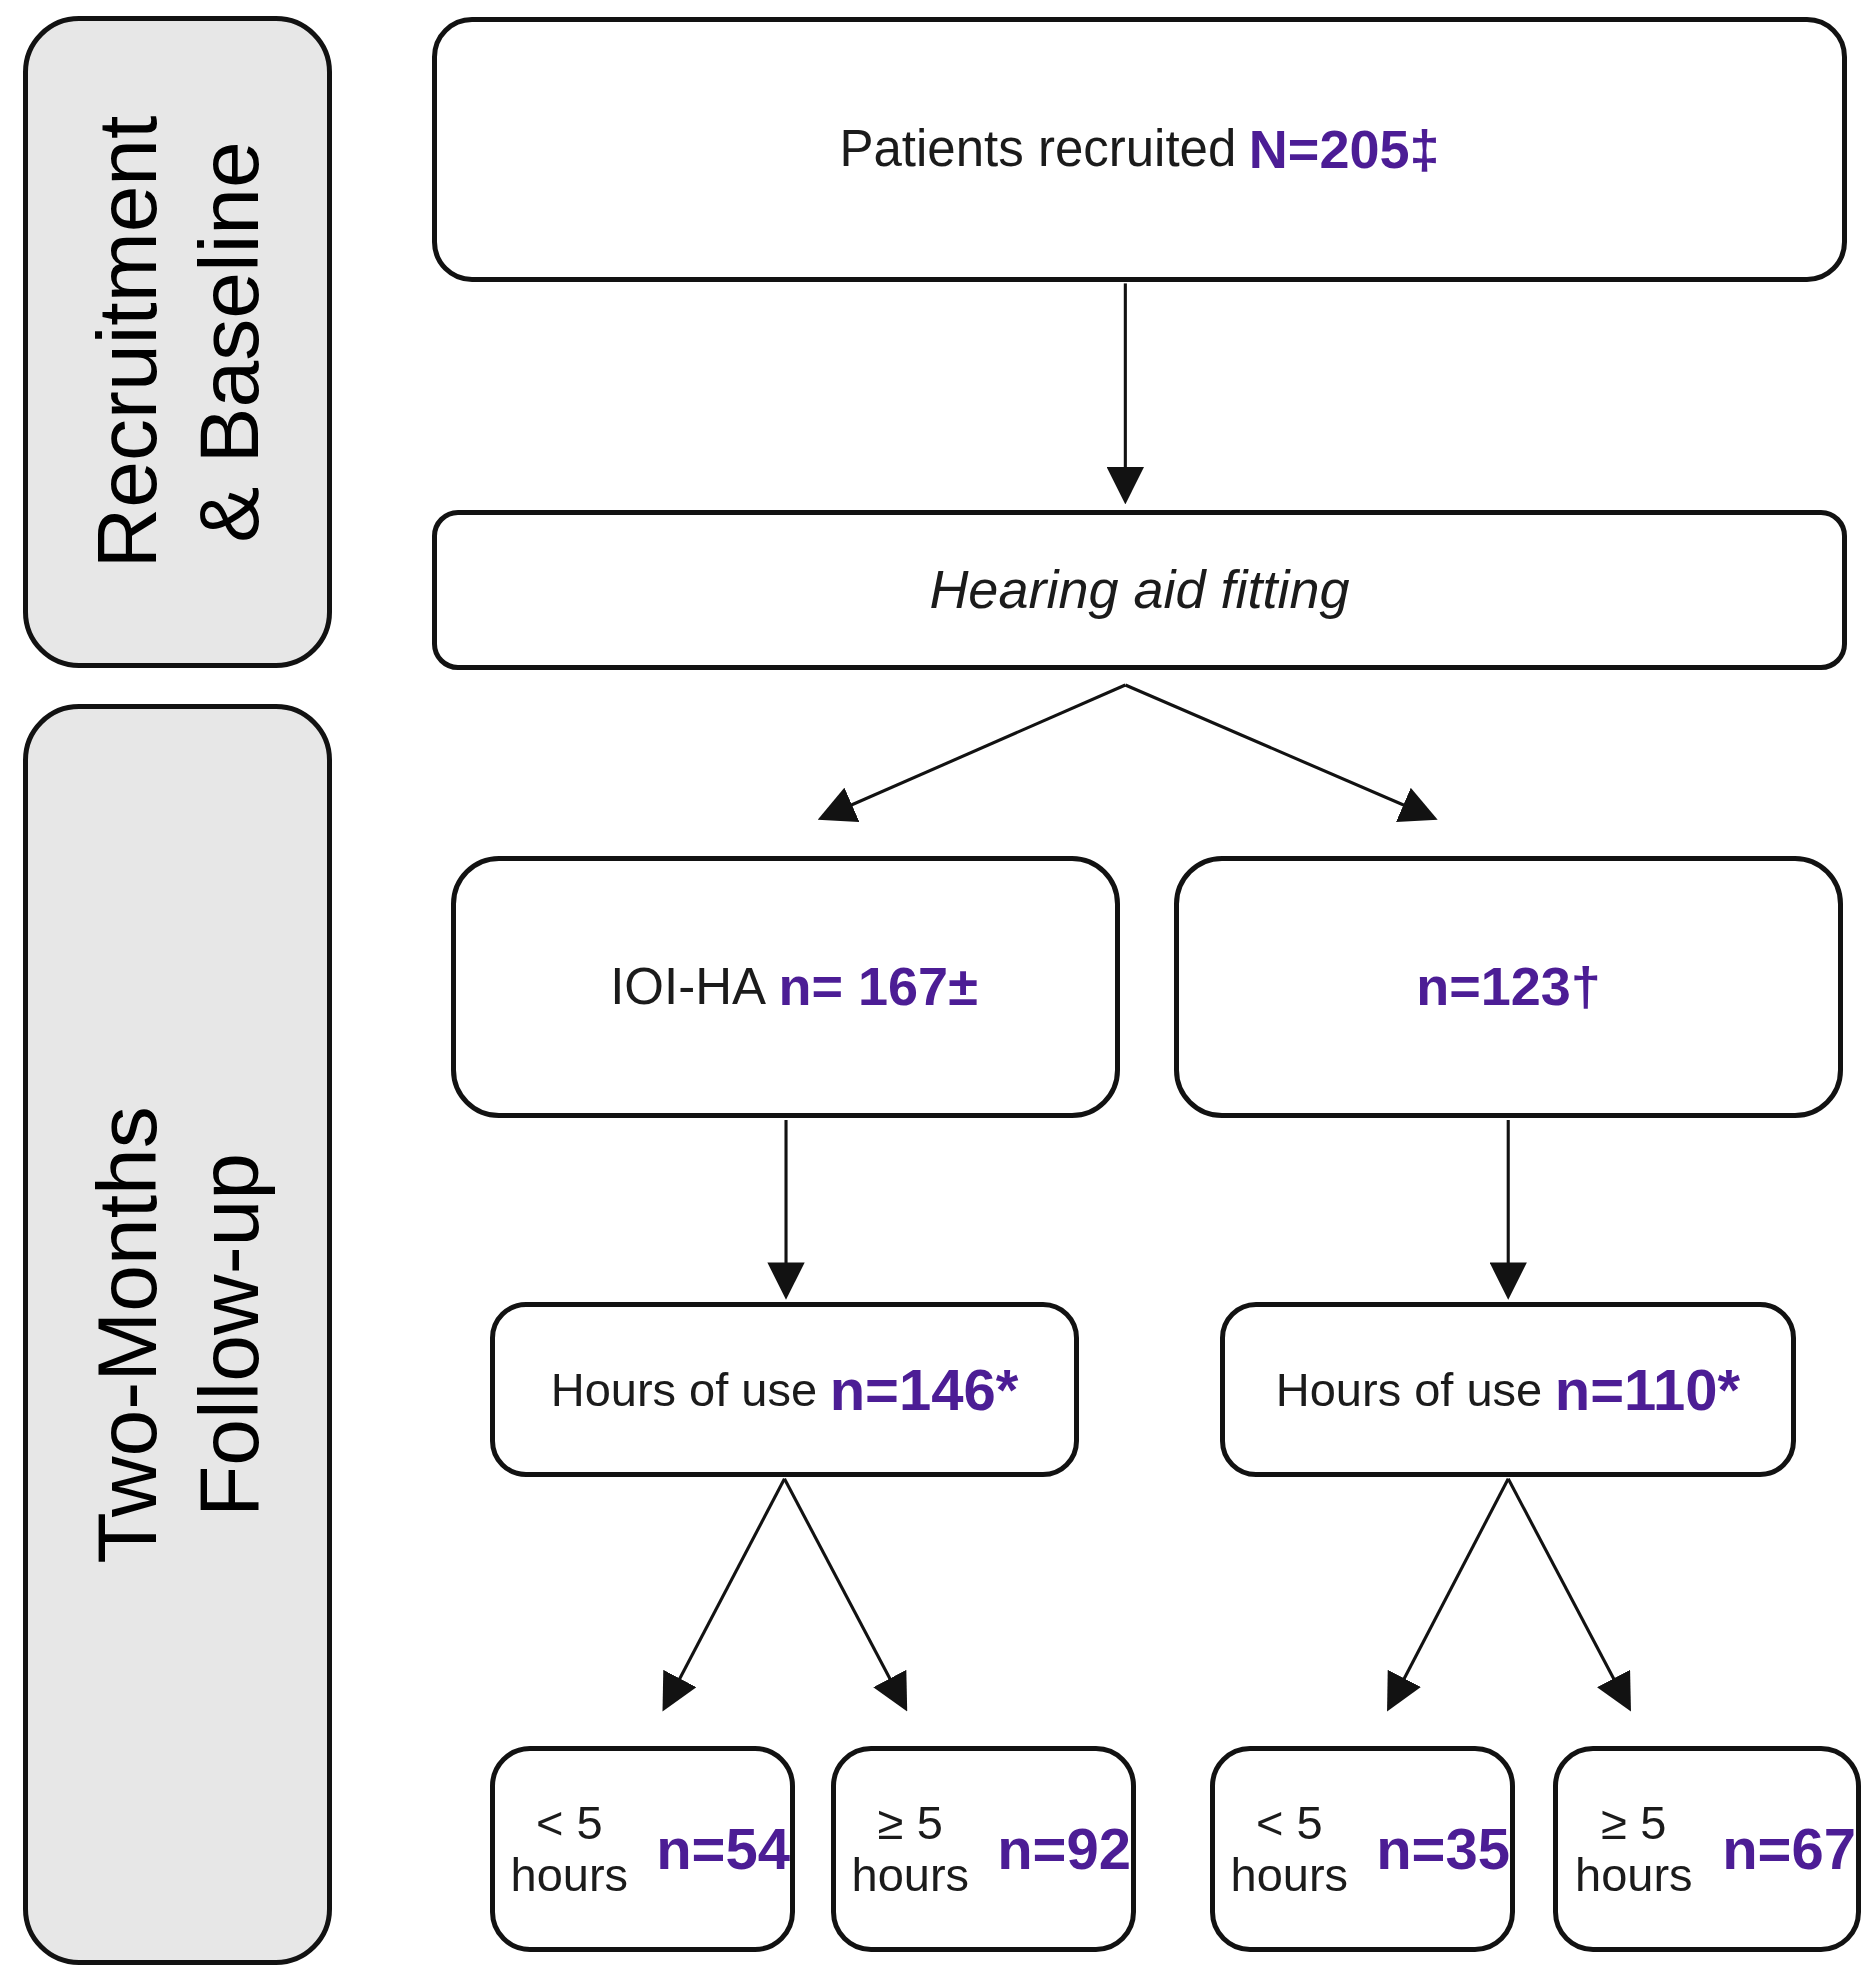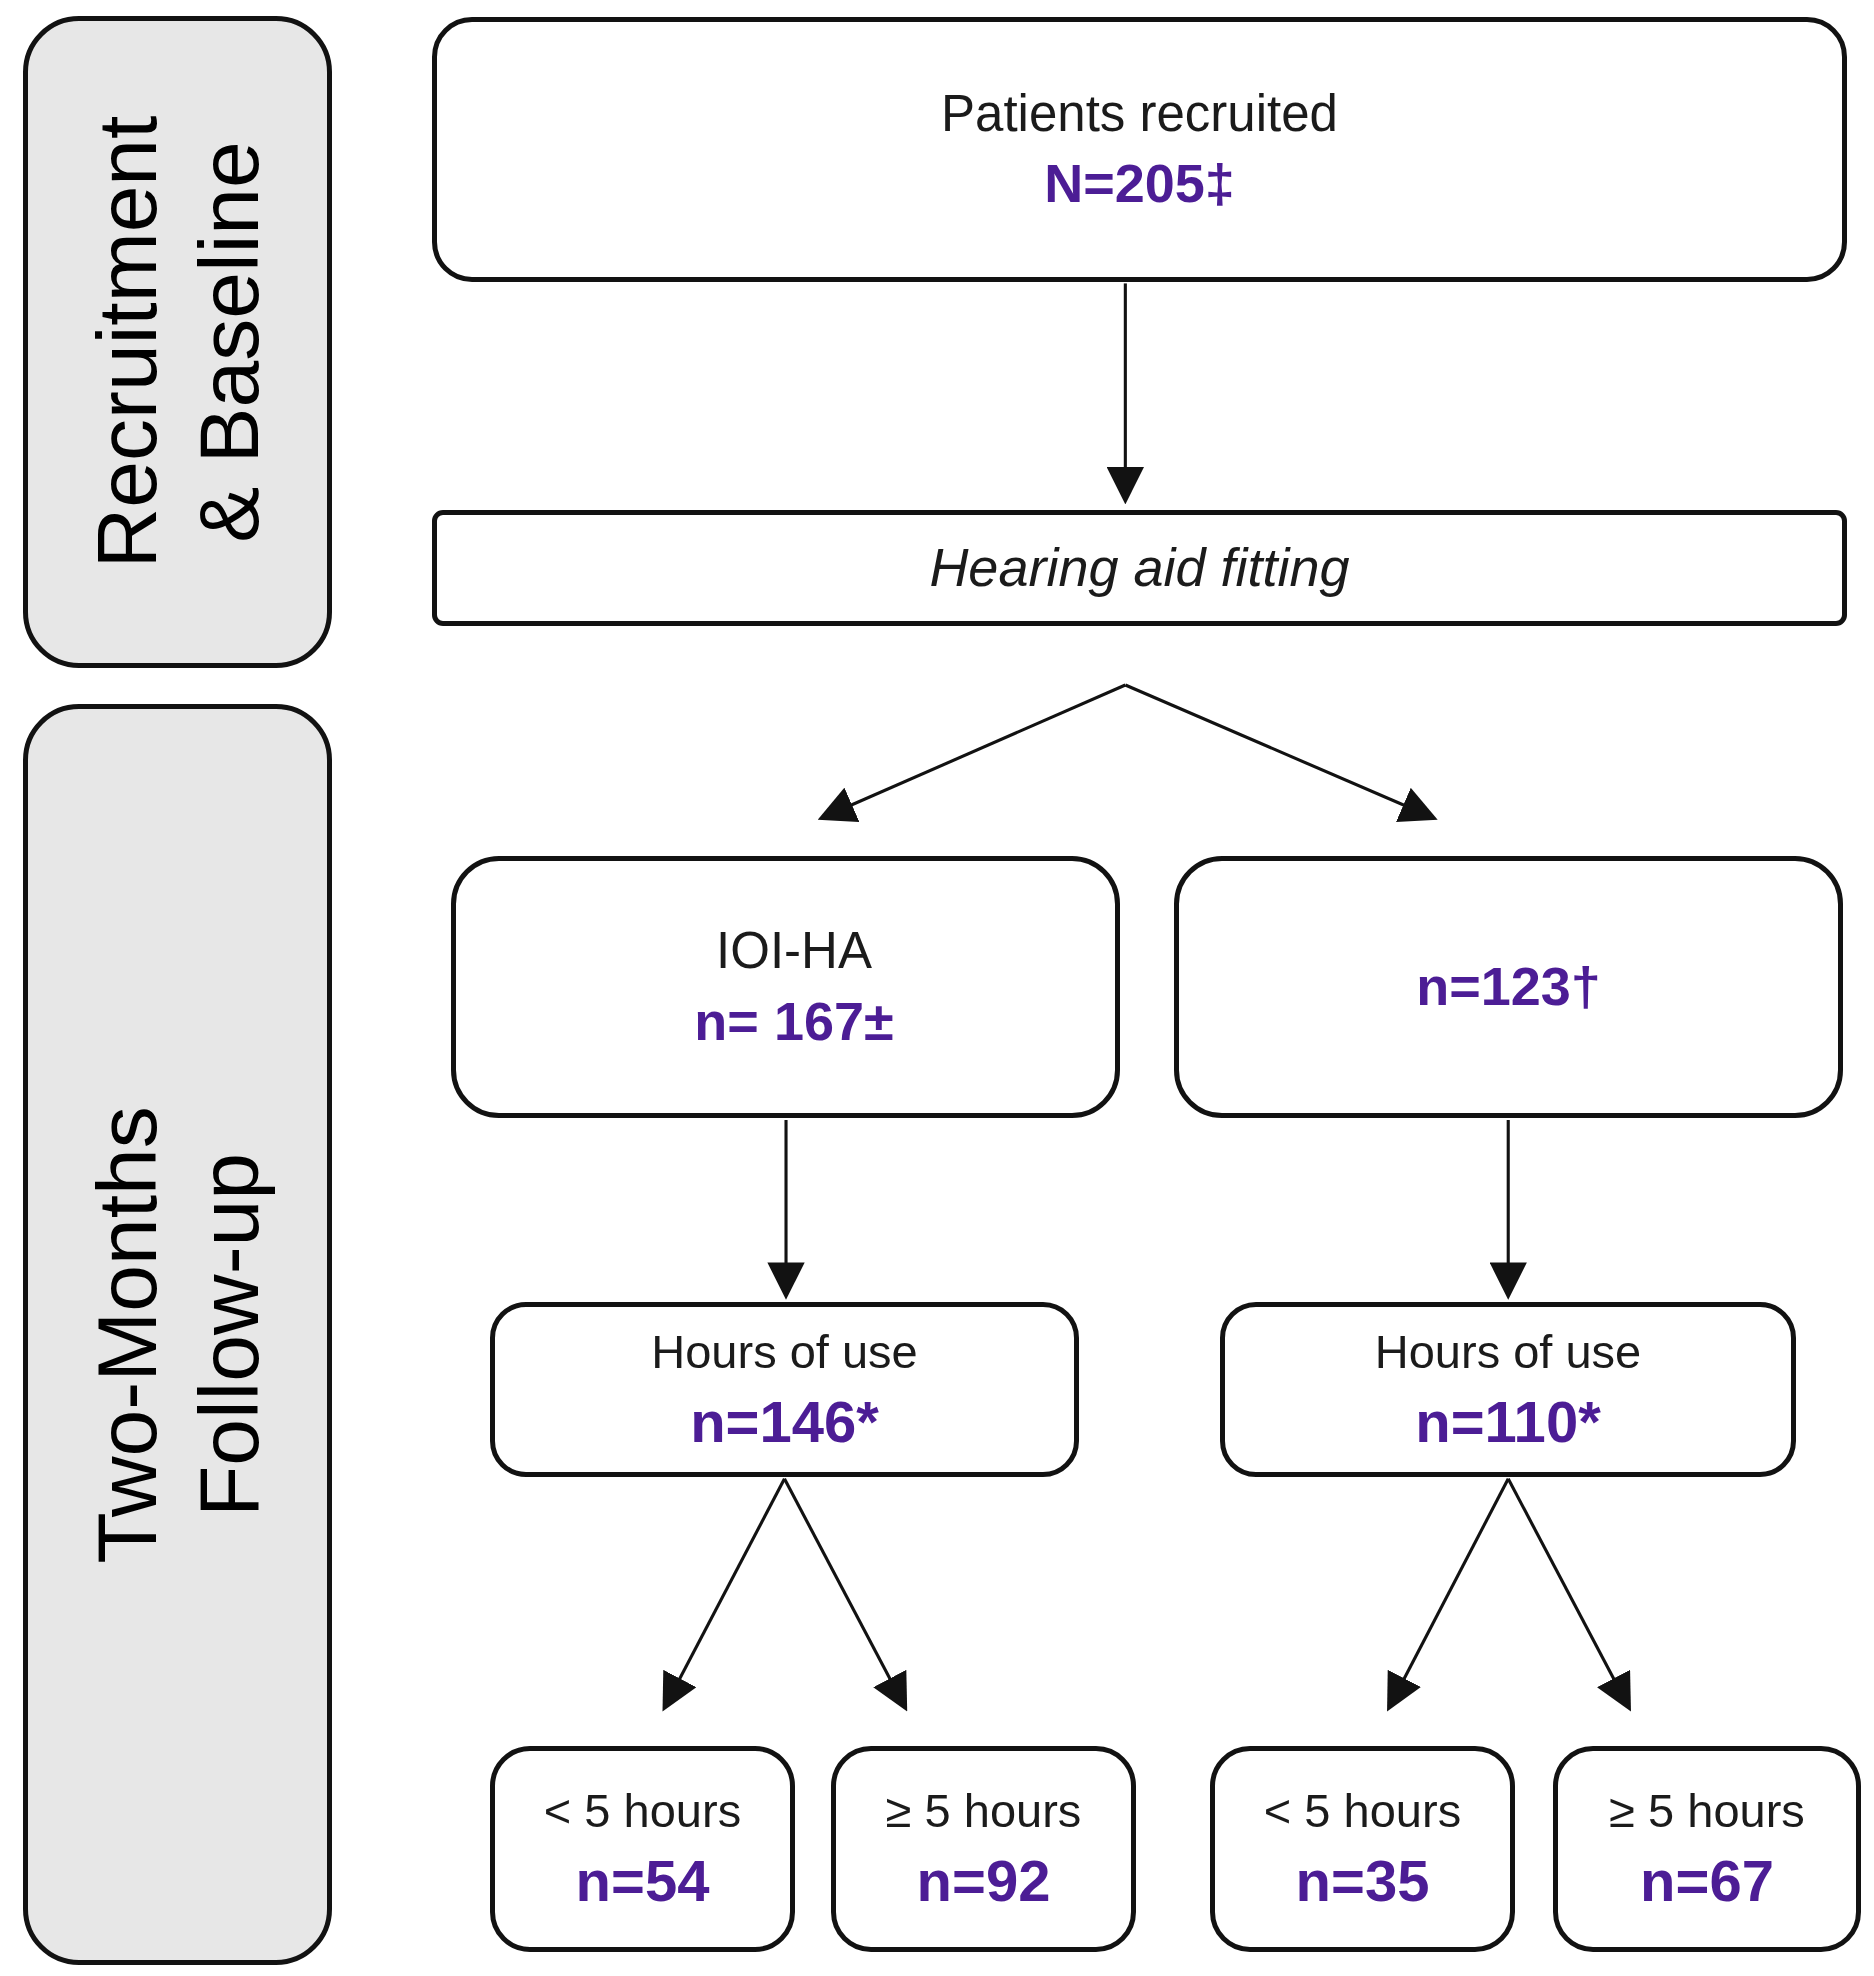--- a/index.html
+++ b/index.html
@@ -31,33 +31,33 @@
   .phase .rot span{display:block;}
   #phase-recruit{left:23px;top:15.6px;width:309px;height:652px;}
   #phase-followup{left:23px;top:704px;width:309px;height:1261px;}
 
   
   .node{
     position:absolute;
     background:var(--node-fill,#ffffff);
     border:5.4px solid var(--line,#121212);
     box-sizing:border-box;
-    display:flex;flex-direction:column;
+    display:flex;flex-direction:row;
     align-items:center;justify-content:center;
     text-align:center;
     gap:12.5px;
   }
   .node .t{font-size:51px;line-height:1.1;color:#1b1b1b;}
   .node .n{font-size:54px;line-height:1.1;font-weight:700;color:#4c1d95;}
   .node .italic{font-style:italic;font-size:54px;}
   .node.small .t{font-size:47px;}
   .node.small .n{font-size:58px;}
 
   #nd-patients{left:432px;top:17px;width:1415px;height:265px;border-radius:40px;}
-  #nd-fitting{left:432px;top:510px;width:1415px;height:116px;border-radius:11px;}
+  #nd-fitting{left:432px;top:510px;width:1415px;height:160px;border-radius:26px;}
   #nd-ioiha{left:451px;top:856px;width:669px;height:262px;border-radius:48px;padding-left:17px;}
   #nd-ssq12{left:1174px;top:856px;width:669px;height:262px;border-radius:48px;}
   #nd-hours-ioiha{left:490px;top:1302px;width:589px;height:175px;border-radius:36px;}
   #nd-hours-ssq12{left:1220px;top:1302px;width:576px;height:175px;border-radius:36px;}
   #nd-lt5-ioiha{left:490px;top:1746px;width:305px;height:206px;border-radius:40px;}
   #nd-ge5-ioiha{left:831px;top:1746px;width:305px;height:206px;border-radius:40px;}
   #nd-lt5-ssq12{left:1210px;top:1746px;width:305px;height:206px;border-radius:40px;}
   #nd-ge5-ssq12{left:1553px;top:1746px;width:308px;height:206px;border-radius:40px;}
 
   

